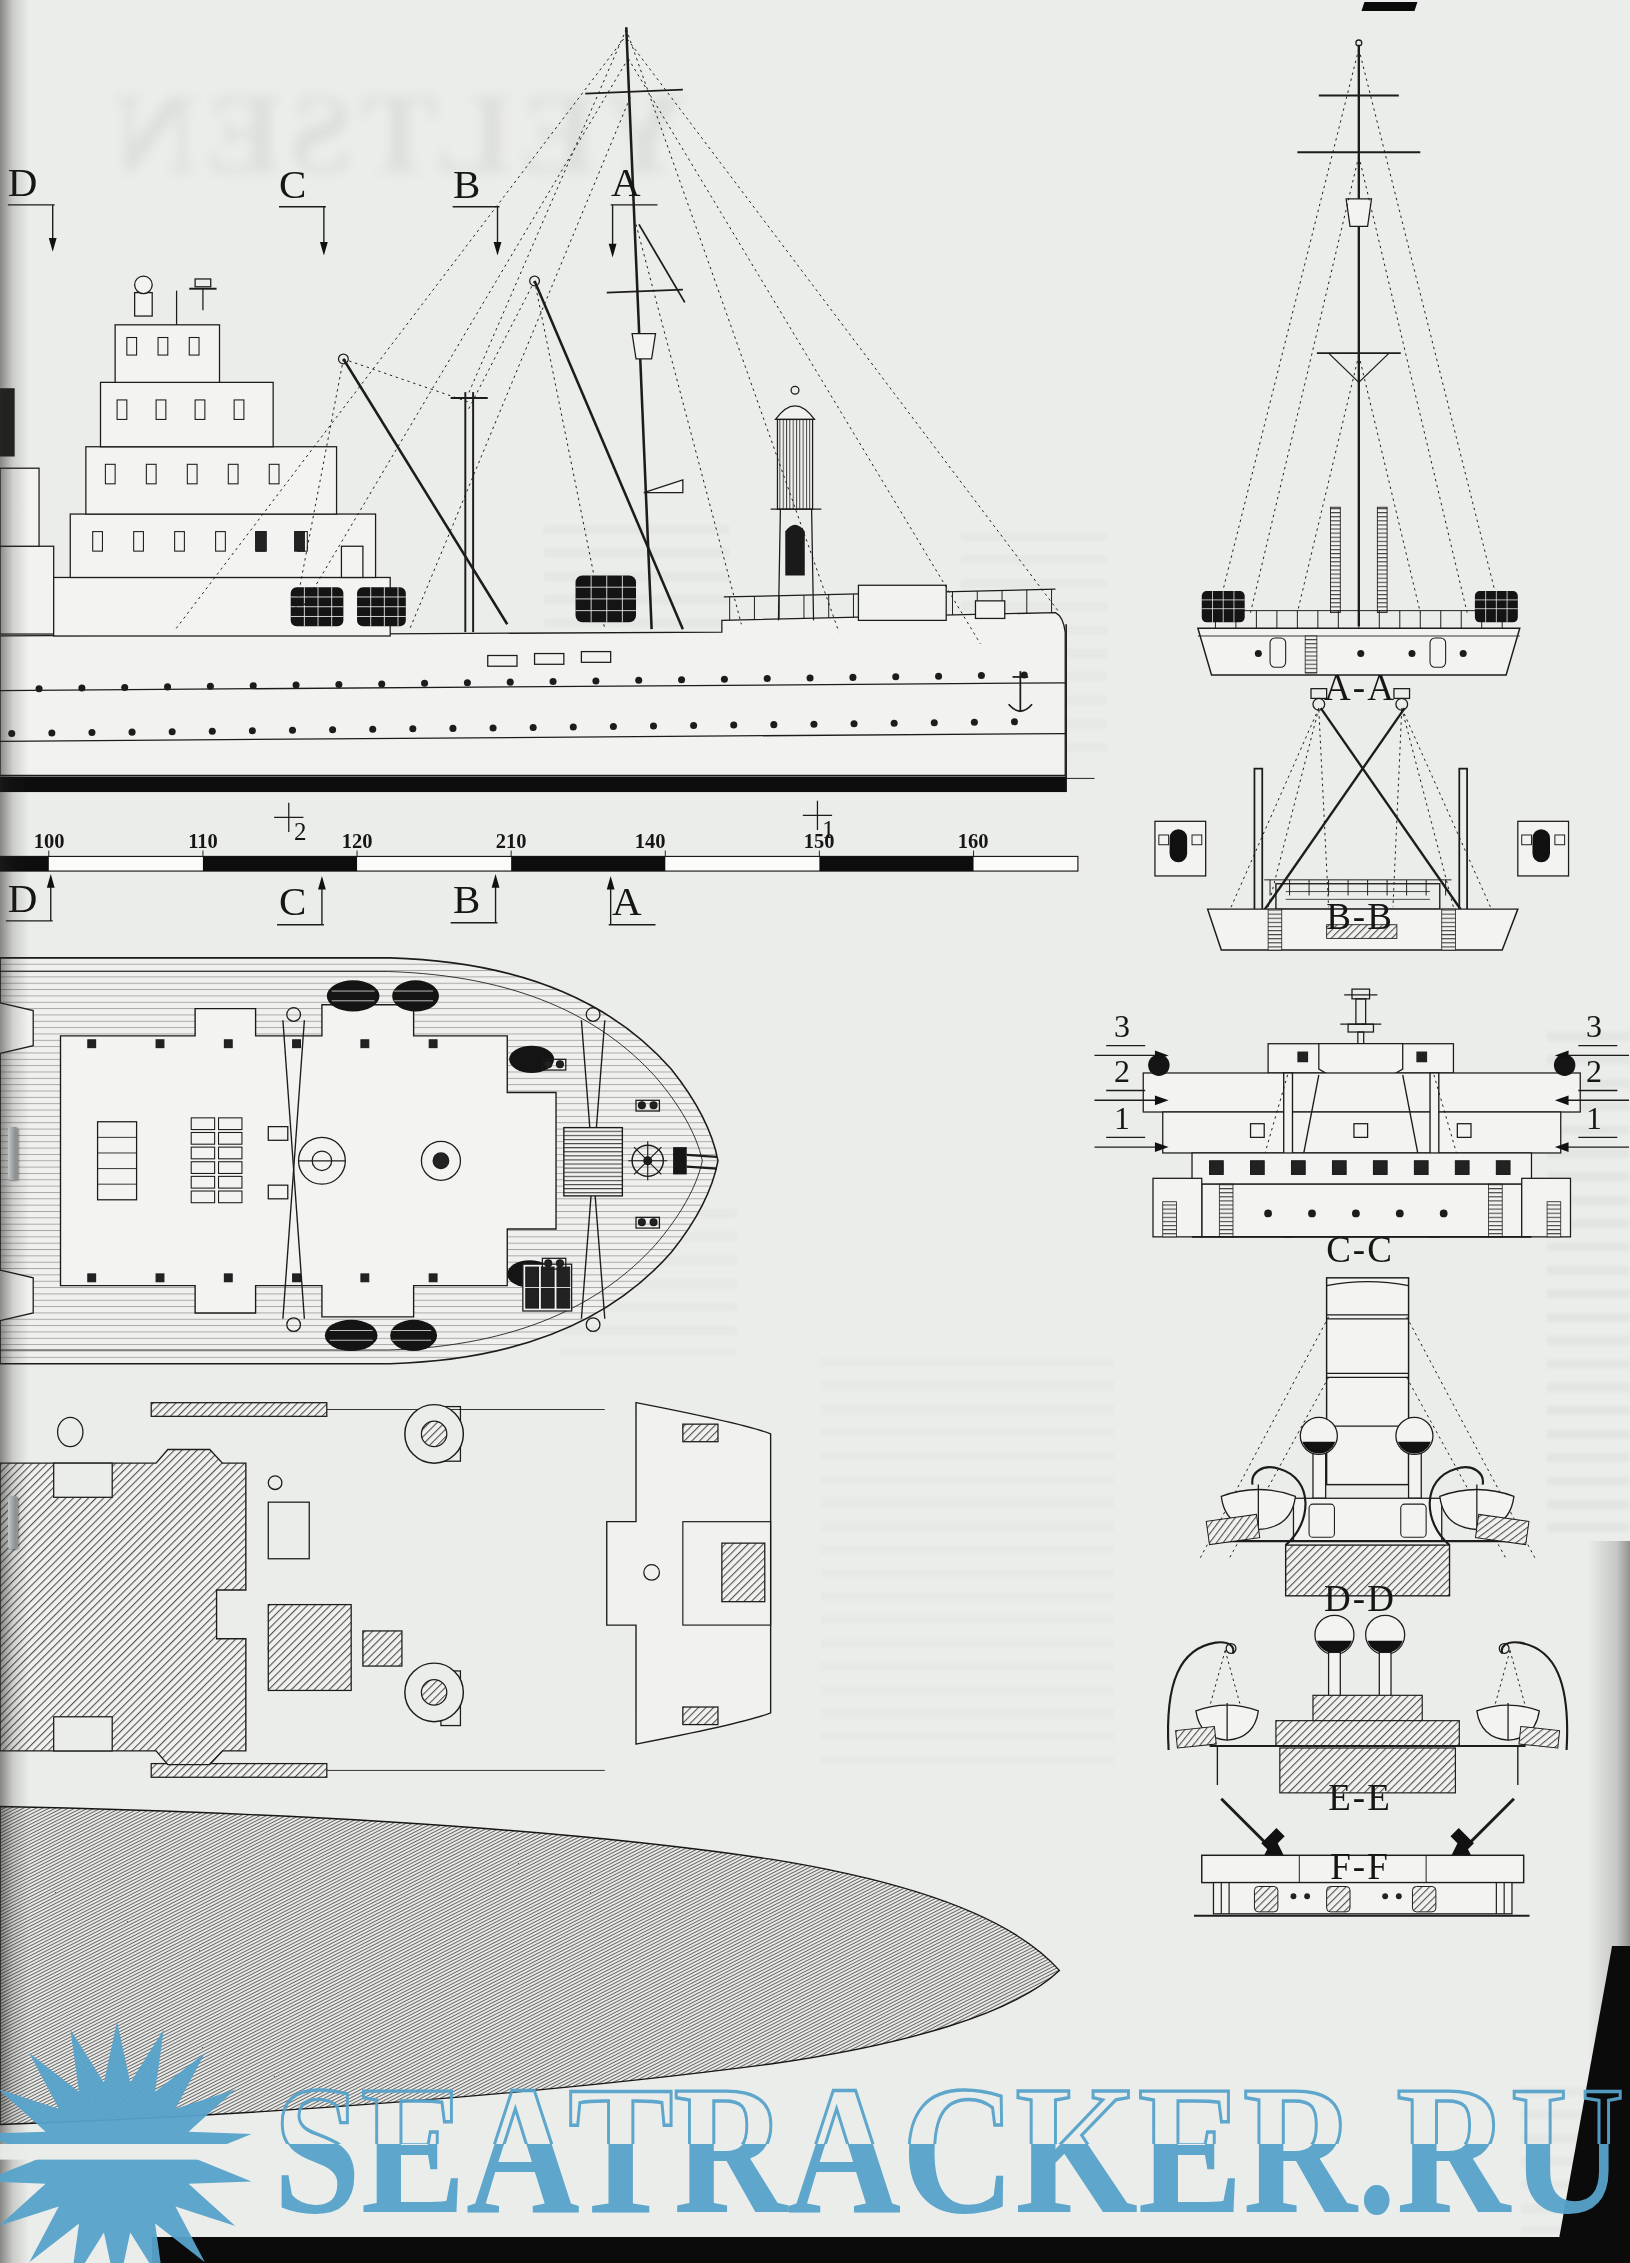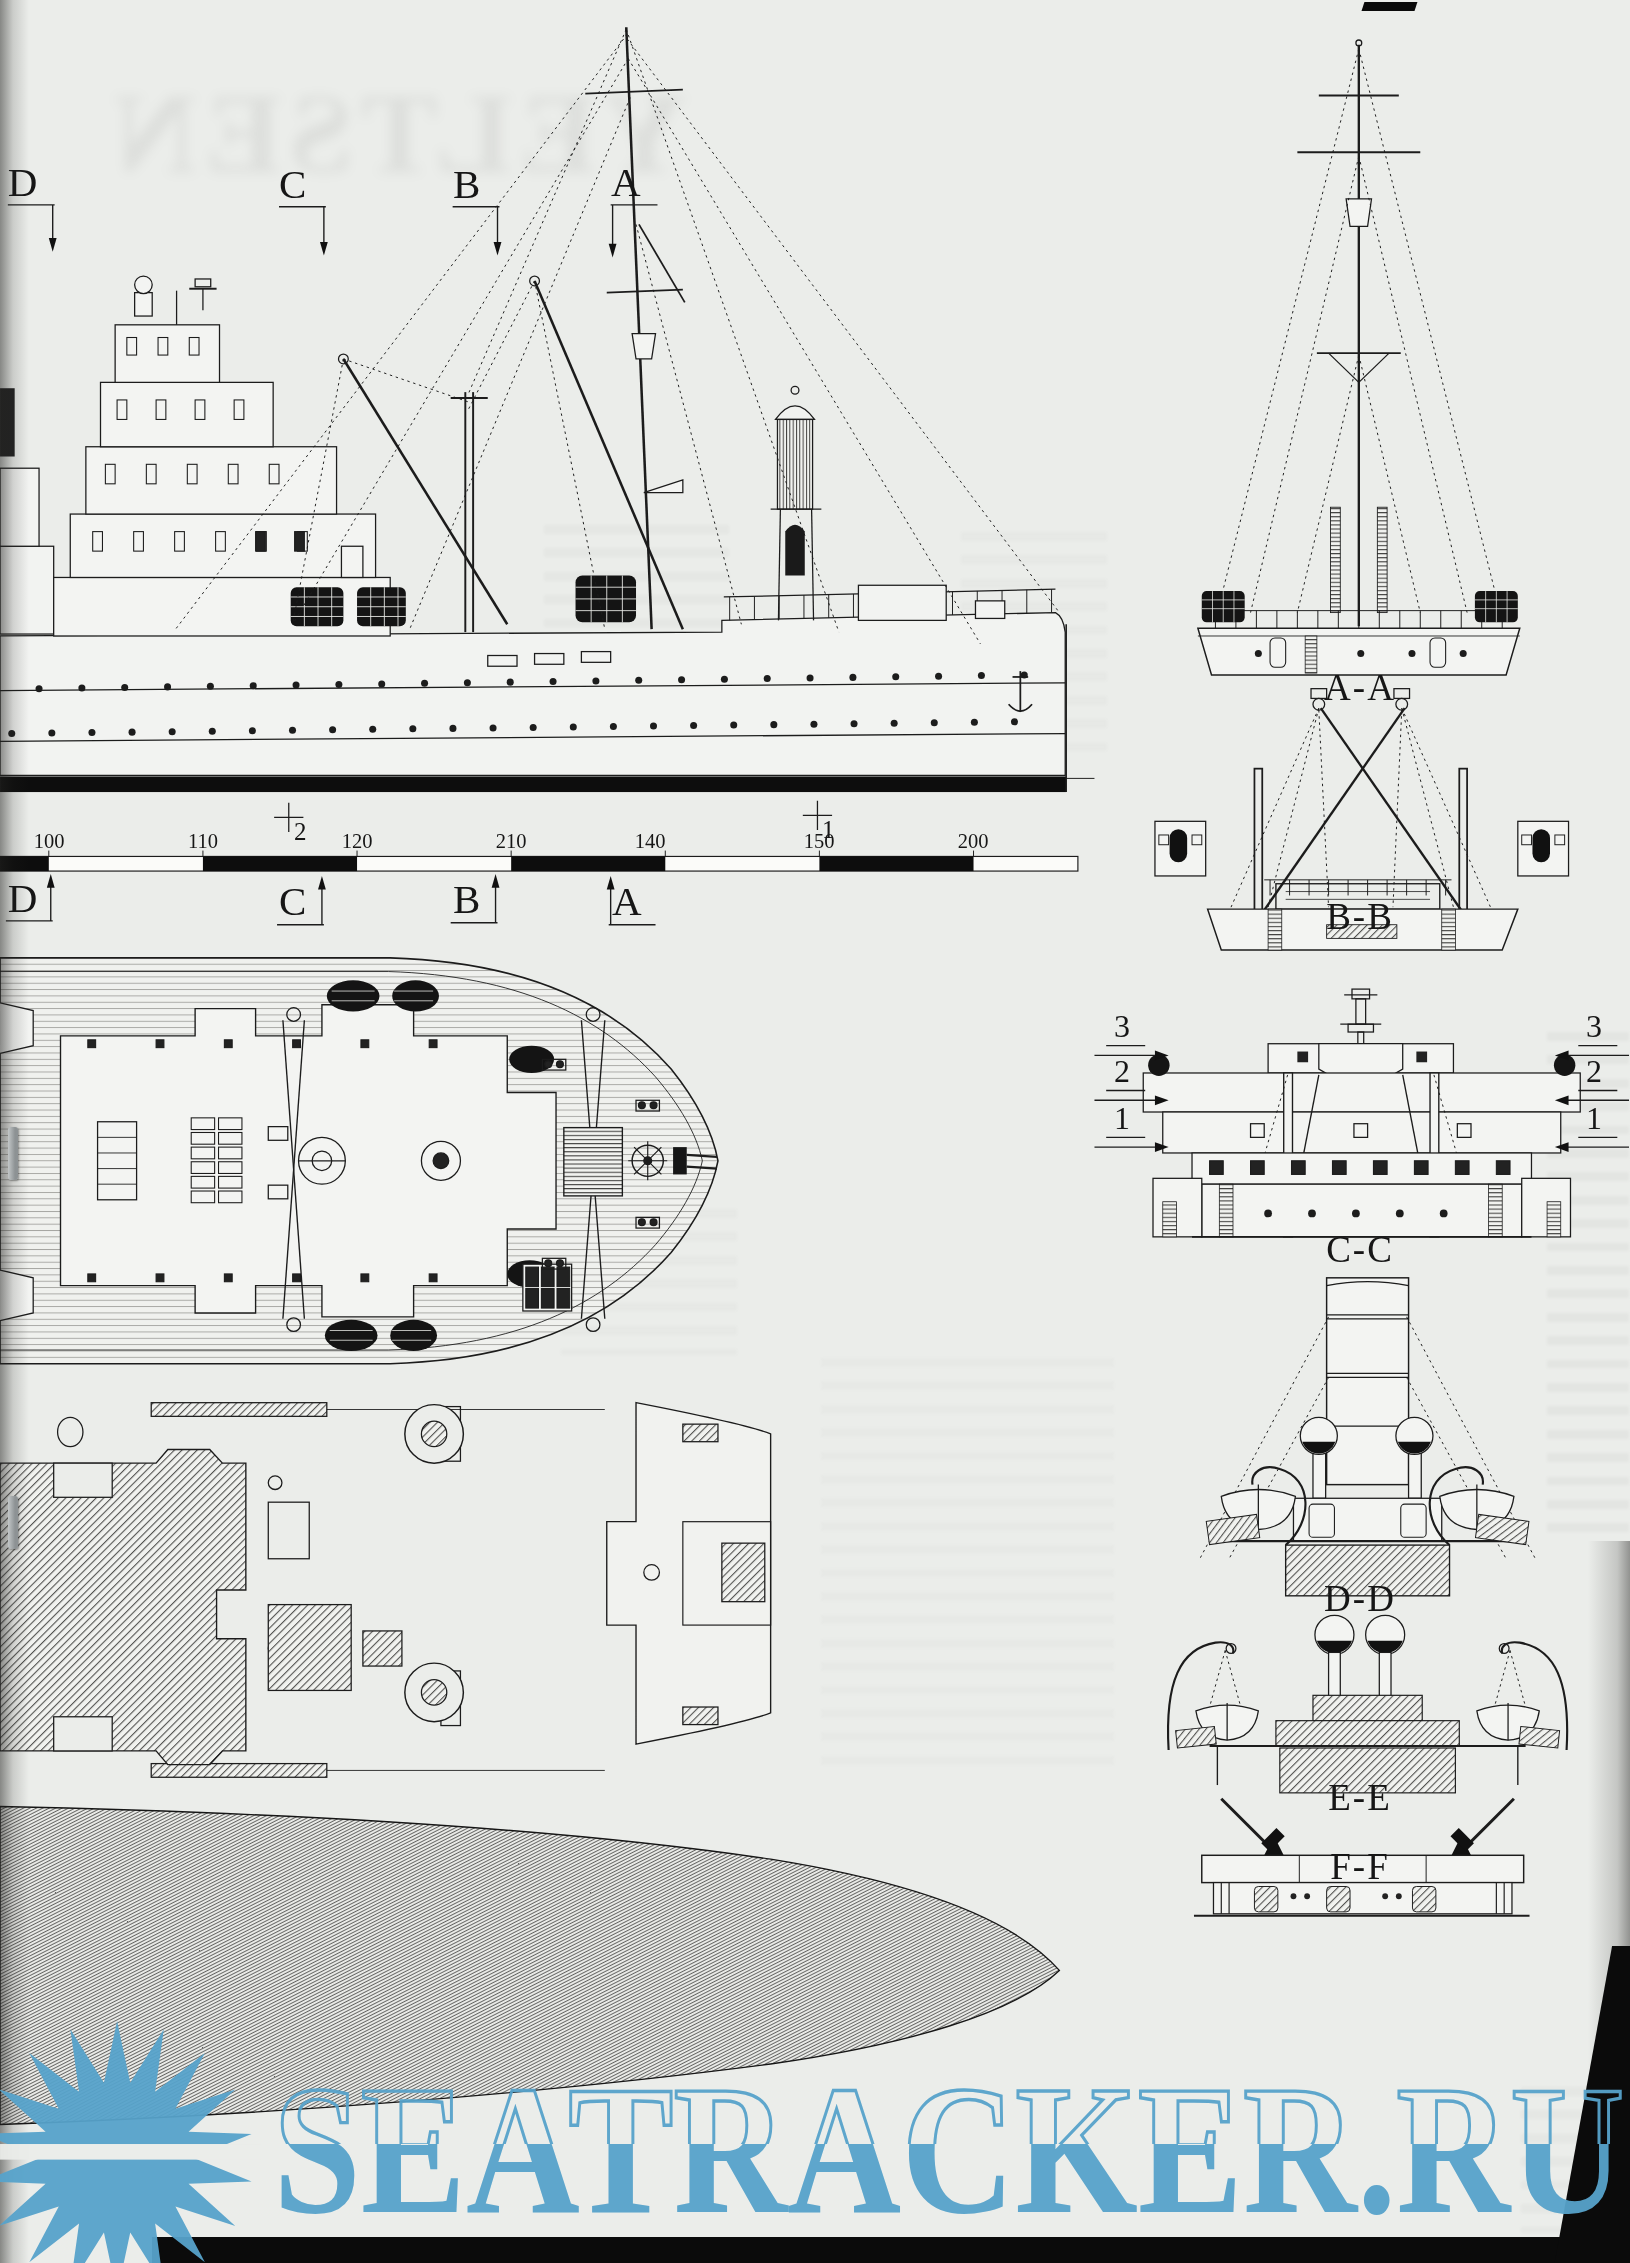--- a/index.html
+++ b/index.html
@@ -19,21 +19,21 @@
   
   .ghost-title{position:absolute;left:219px;top:68px;width:468px;height:146px;
           font-size:115px;font-weight:bold;letter-spacing:7.8px;color:#6f6f6d;opacity:.11;
           transform:scaleX(-1);filter:blur(5.9px);white-space:nowrap;}
   .ghost-lines{position:absolute;filter:blur(1.5px);
           background:repeating-linear-gradient(180deg,rgba(100,100,98,.55) 0 8.8px,rgba(100,100,98,0) 8.8px 23.4px);}
   
   .lbl{position:absolute;line-height:1;}
   .sec{font-size:41px;}
   .xsec{font-size:37px;letter-spacing:2px;transform:translateX(-50%);}
-  .tick{font-size:20.5px;transform:translateX(-50%);}
+  .tick{font-size:20.5px;transform:translateX(-50%);font-weight:bold;}
   .cross-num{font-size:25px;}
   .lvl{font-size:32px;}
   svg{position:absolute;left:0;top:0;}
   .wm{pointer-events:none;}
 </style>
 </head>
 <body>
 
 <div class="page">
 
@@ -761,21 +761,21 @@
 
   <span class="lbl cross-num" style="left:294px;top:819px">2</span>
   <span class="lbl cross-num" style="left:822px;top:817px">1</span>
 
   <span class="lbl tick" style="left:49px;top:831px">100</span>
   <span class="lbl tick" style="left:203px;top:831px">110</span>
   <span class="lbl tick" style="left:357px;top:831px">120</span>
   <span class="lbl tick" style="left:511px;top:831px">210</span>
   <span class="lbl tick" style="left:650px;top:831px">140</span>
   <span class="lbl tick" style="left:819px;top:831px">150</span>
-  <span class="lbl tick" style="left:973px;top:831px">200</span>
+  <span class="lbl tick" style="left:973px;top:831px">160</span>
 
   <span class="lbl sec" style="left:7.8px;top:878px">D</span>
   <span class="lbl sec" style="left:279px;top:881px">C</span>
   <span class="lbl sec" style="left:453px;top:879px">B</span>
   <span class="lbl sec" style="left:612px;top:881px">A</span>
 
   <span class="lbl xsec" style="left:1360px;top:669px">A-A</span>
   <span class="lbl xsec" style="left:1360px;top:898px">B-B</span>
   <span class="lbl xsec" style="left:1360px;top:1231px">C-C</span>
   <span class="lbl xsec" style="left:1360px;top:1580px">D-D</span>

